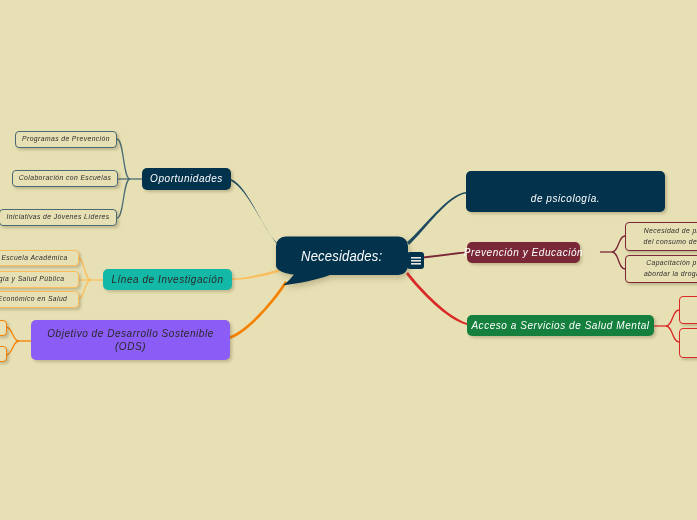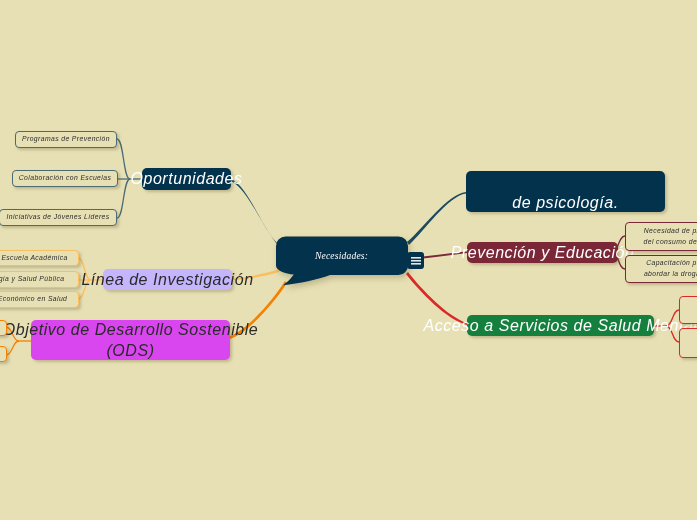--- a/index.html
+++ b/index.html
@@ -14,43 +14,43 @@
   svg#edges{position:absolute;left:0;top:0;width:697px;height:520px;}
   .node{position:absolute;box-sizing:border-box;display:flex;align-items:center;
         justify-content:center;text-align:center;line-height:1.32;
         font-family:"Liberation Sans", sans-serif;white-space:nowrap;}
   .filled{color:#fff;border-radius:5px;}
 
   
   #root-shape{position:absolute;left:0;top:0;width:697px;height:520px;z-index:5;
      filter:drop-shadow(2px 3px 3px rgba(90,80,40,.30));}
   #root-bubble{left:276px;top:236px;width:132px;height:39px;
-     font-size:11px;font-style:italic;letter-spacing:0.2px;z-index:6;color:#fff;
-     font-family:Liberation Serif, serif;}
+     font-size:15px;font-style:italic;letter-spacing:0.2px;z-index:6;color:#fff;
+     font-family:Liberation Sans, sans-serif;}
   #root-bubble span{display:inline-block;transform:scaleX(0.87);}
 
   .shadow{box-shadow:2px 2px 3px rgba(90,80,40,.28);}
 
   .outline{background:#e8e0b5;border:1.4px solid #4a6b74;border-radius:4px;}
 
   #collapse-btn{position:absolute;left:407px;top:252px;width:17px;height:17px;
       background:#03324d;border-radius:3px;z-index:9;display:flex;align-items:center;justify-content:center;}
   .hb{display:block;width:10px;height:8px;
       background:
         linear-gradient(#e6e6e6,#e6e6e6) 0 0/10px 1.6px no-repeat,
         linear-gradient(#e6e6e6,#e6e6e6) 0 3.2px/10px 1.6px no-repeat,
         linear-gradient(#e6e6e6,#e6e6e6) 0 6.4px/10px 1.6px no-repeat;}
 
   
-  .branch{font-size:16px;font-style:italic;letter-spacing:0.55px;}
+  .branch{font-size:10px;font-style:italic;letter-spacing:0.55px;}
   #n-oportunidades{left:142px;top:168px;width:89px;height:22px;background:#03324d;color:#fff;}
-  #n-linea{left:103px;top:269px;width:129px;height:21px;background:#c4b5fd;color:#2a2a2a;}
-  #n-ods{left:31px;top:320px;width:199px;height:40px;background:#d946ef;color:#2a2a2a;}
+  #n-linea{left:103px;top:269px;width:129px;height:21px;background:#14b8a6;color:#2a2a2a;}
+  #n-ods{left:31px;top:320px;width:199px;height:40px;background:#8b5cf6;color:#2a2a2a;}
   #n-autor{left:466px;top:171px;width:199px;height:41px;background:#03324d;color:#fff;}
-  #n-prevencion{left:467px;top:242px;width:151px;height:21px;background:#7a2838;color:#fff;}
+  #n-prevencion{left:467px;top:242px;width:113px;height:21px;background:#7a2838;color:#fff;}
   #n-acceso{left:467px;top:315px;width:187px;height:21px;background:#15803d;color:#fff;}
 
   
   .leaf{font-size:6.8px;font-style:italic;color:#2a2a2a;padding:0 4px;letter-spacing:0.4px;}
   #lf-o1{left:15px;top:131px;width:102px;height:17px;}
   #lf-o2{left:12px;top:170px;width:106px;height:17px;}
   #lf-o3{left:-1px;top:209px;width:118px;height:17px;}
   .lo{border-color:#fbbe5e;}
   #lf-l1{left:-10px;top:250px;width:89px;height:16px;}
   #lf-l2{left:-22px;top:271px;width:101px;height:17px;}

